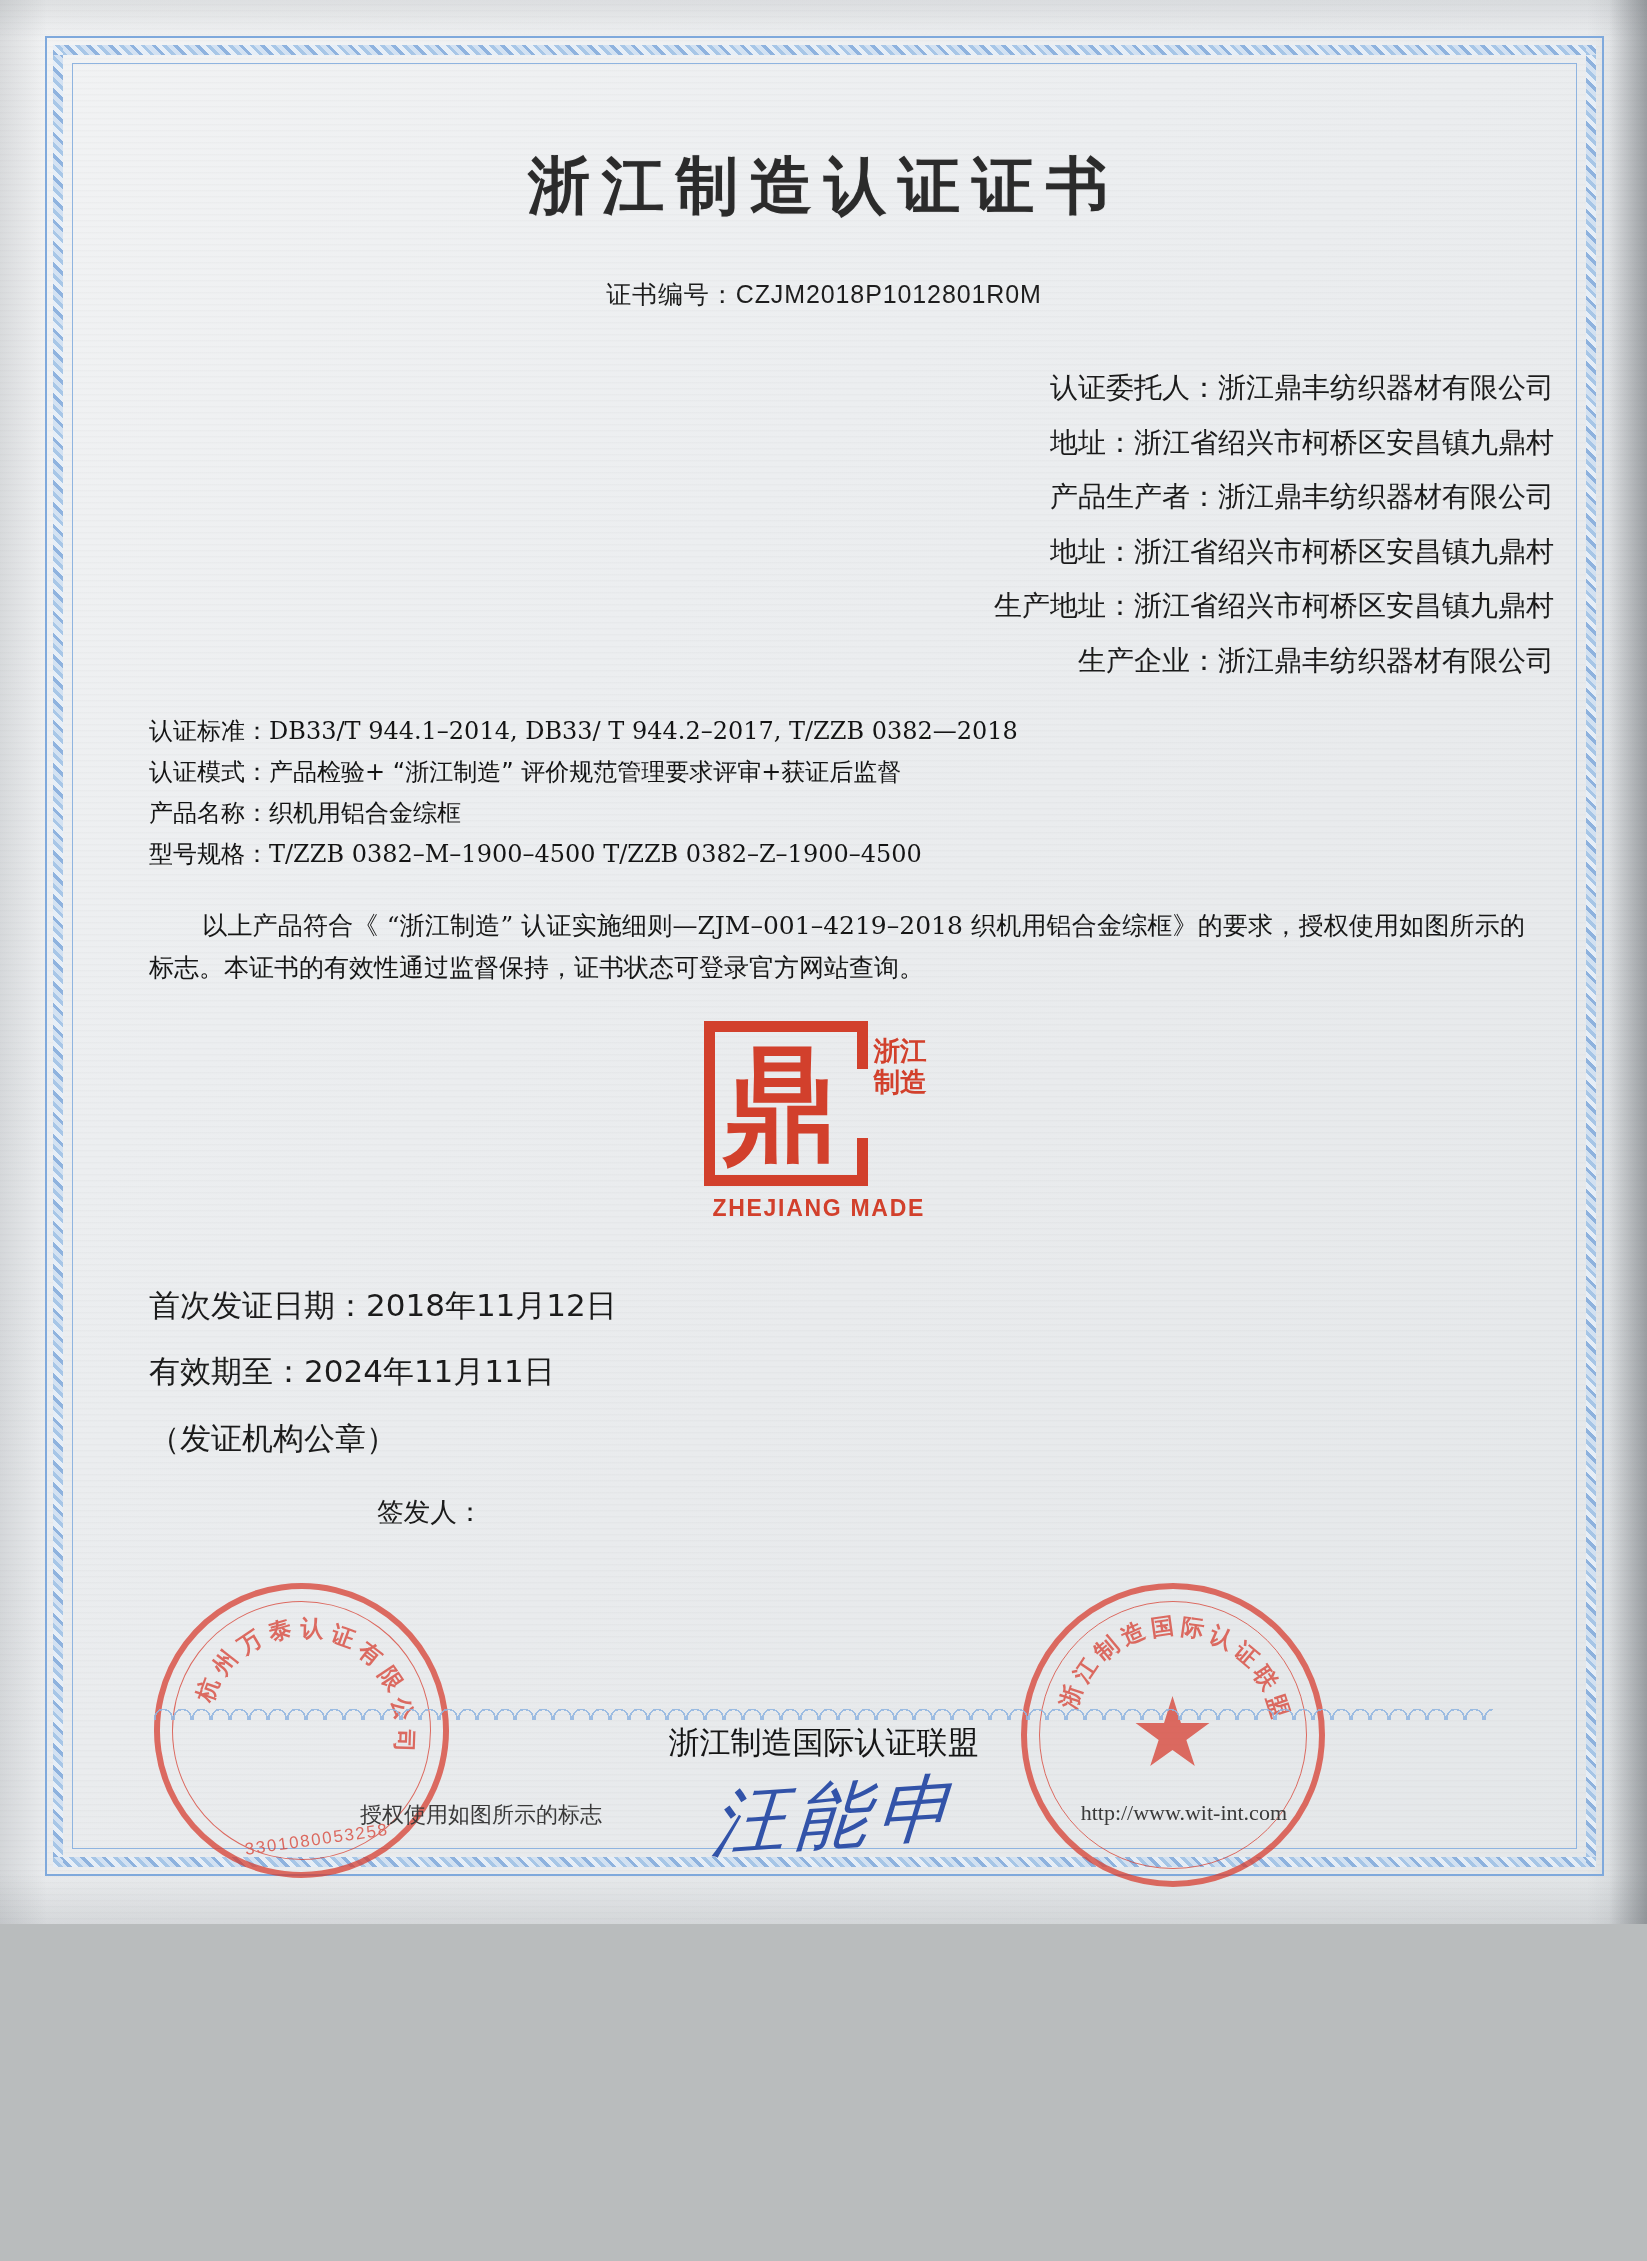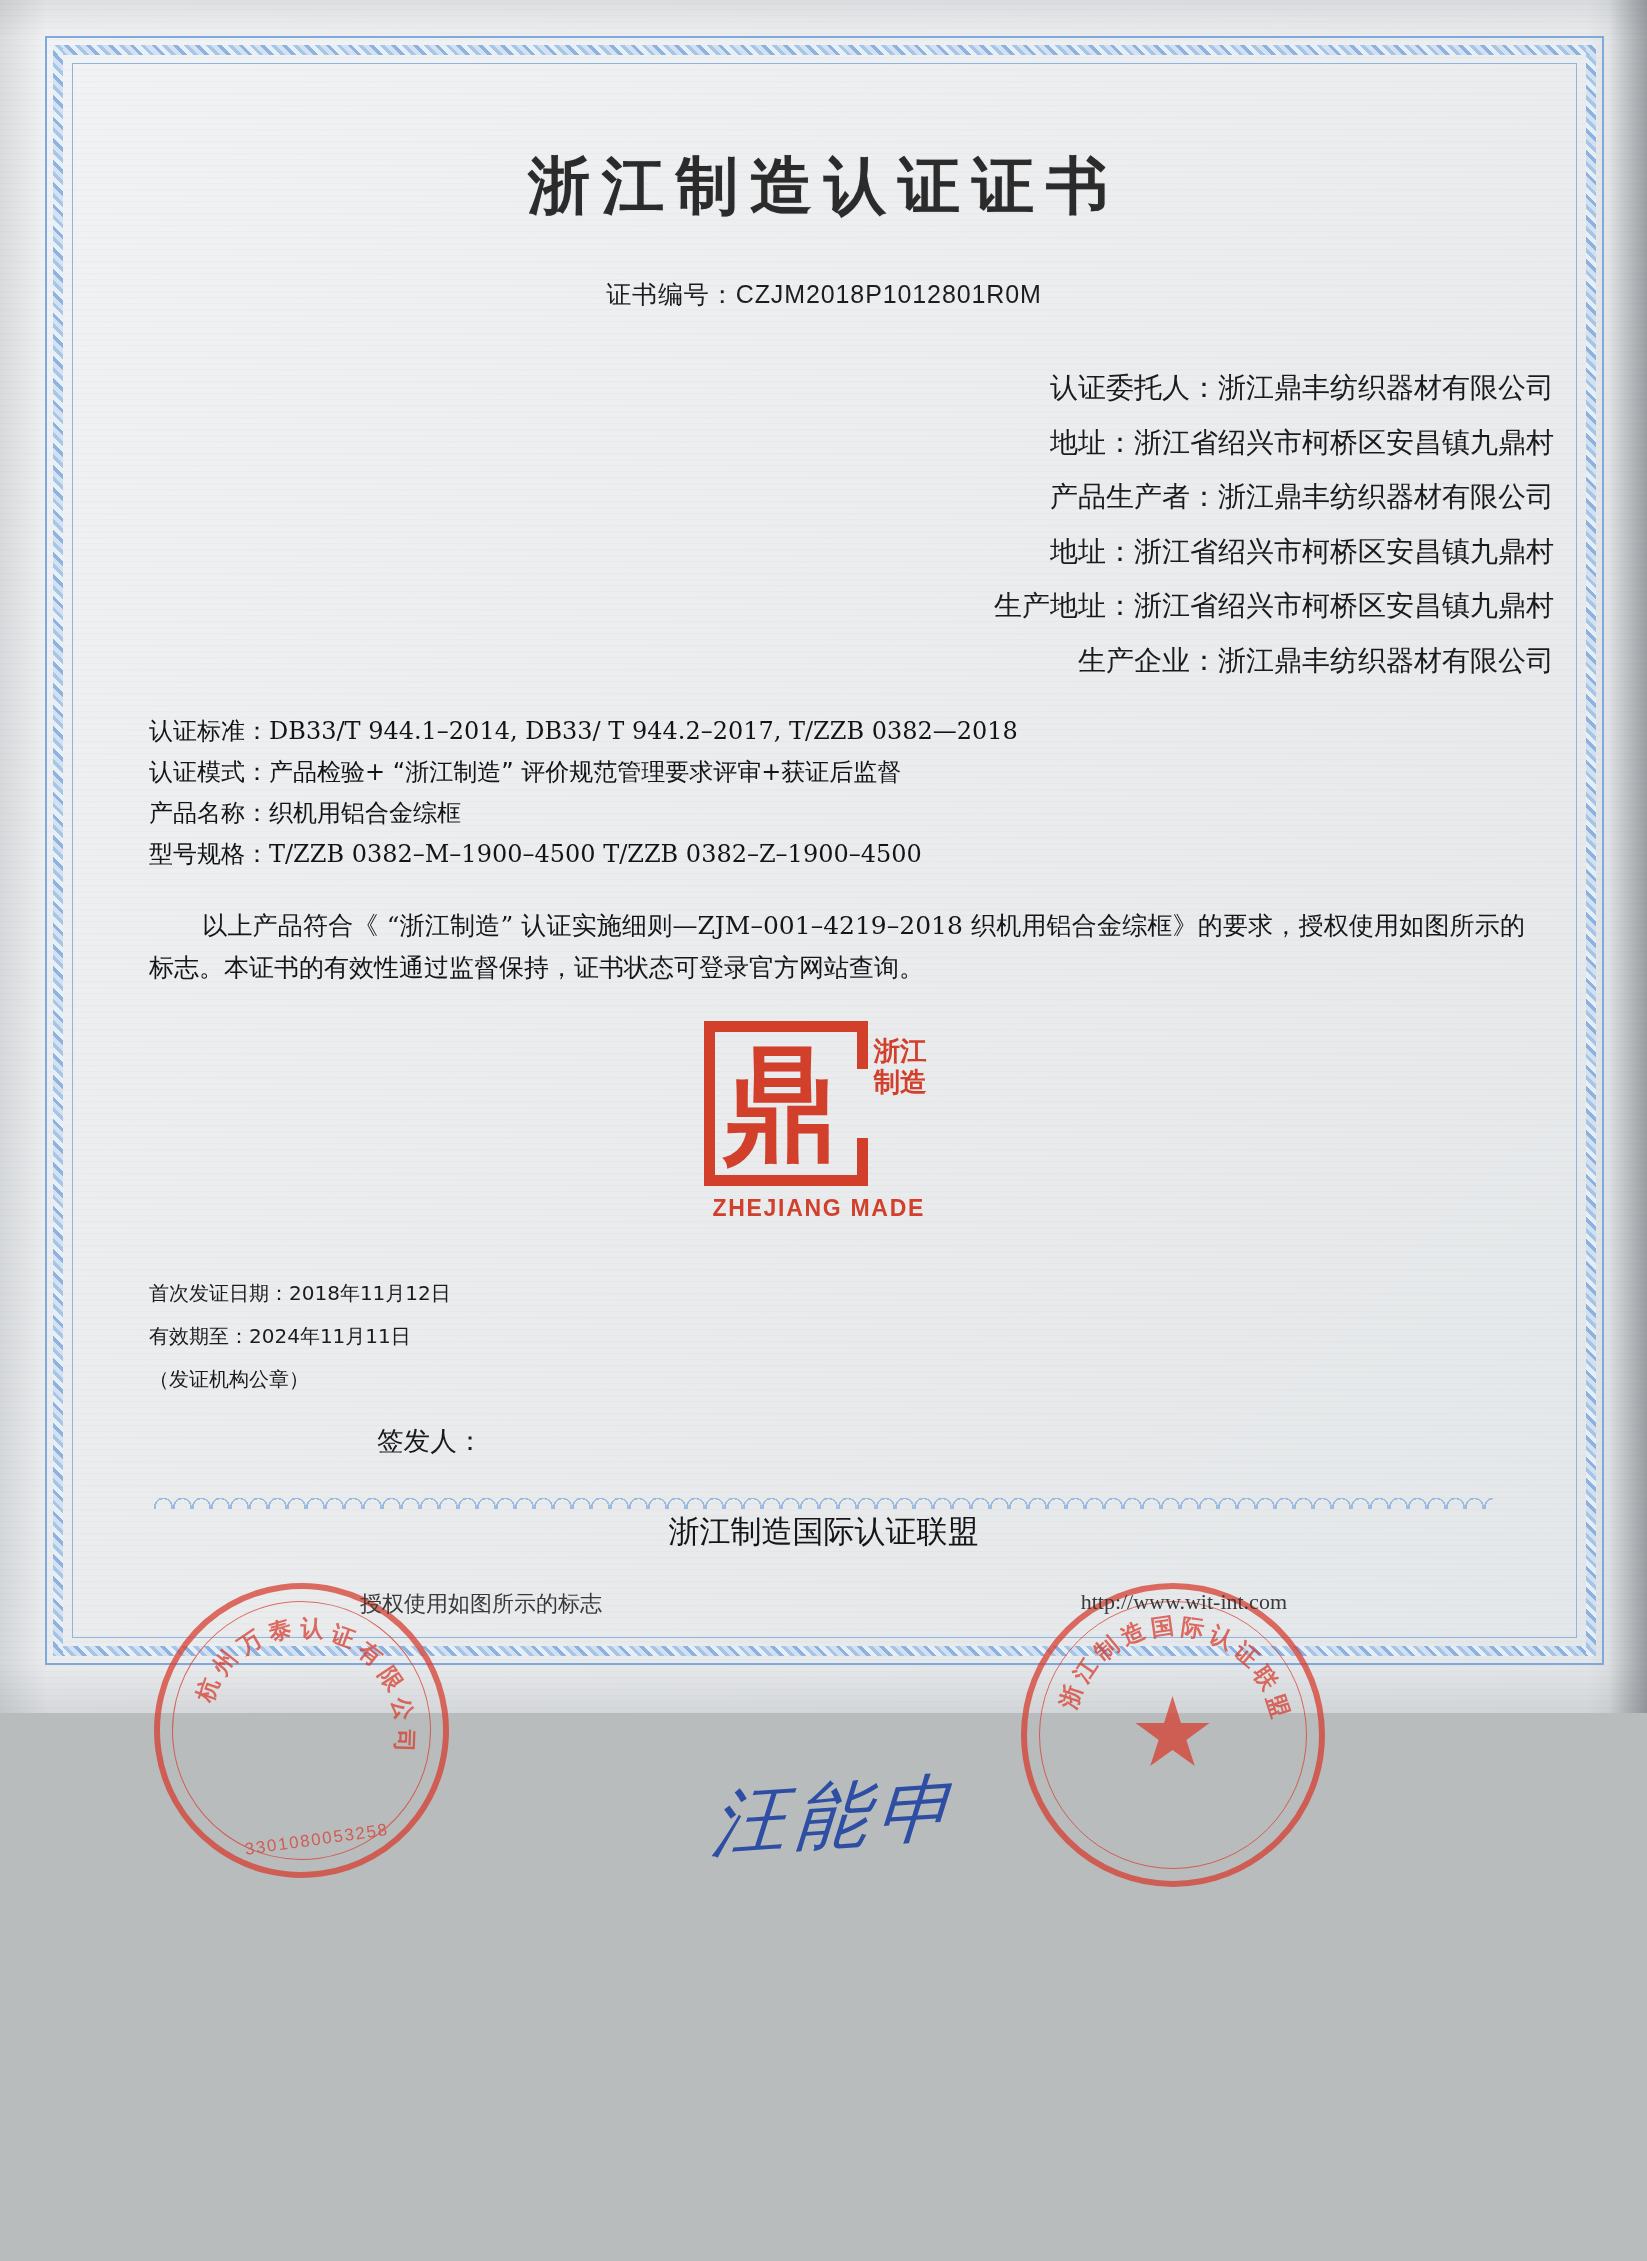--- a/index.html
+++ b/index.html
@@ -3,21 +3,21 @@
 <meta charset="utf-8">
 <style>
   html,body{margin:0;padding:0;background:#b9bcbd;}
   body{
     width:1647px;height:2261px;
     font-family:"Liberation Serif", serif;
     overflow:hidden;
   }
   .page{
     position:relative;
-    width:1647px;height:1713px;
+    width:1647px;height:1924px;
     background:
       repeating-linear-gradient(0deg, rgba(255,255,255,0) 0px, rgba(255,255,255,0) 4.3px, rgba(0,0,0,0.035) 5.1px, rgba(255,255,255,0) 6px),
       linear-gradient(135deg,#f2f3f4 0%, #eceef0 35%, #e9ebed 60%, #e4e7e9 100%);
     box-sizing:border-box;
   }
   
   .paper-shade{
     position:absolute;inset:0;
     background:
       linear-gradient(90deg, rgba(120,125,130,0.20) 0px, rgba(255,255,255,0) 47px),
@@ -155,21 +155,21 @@
     font-size:23px;
     letter-spacing:1.7px;
     color:#d2402c;
     font-family:"Liberation Sans", sans-serif;
     font-weight:700;
   }
 
   .dates{
     margin-top:22px;
     padding-left:55px;
-    font-size:20px;
+    font-size:31px;
     line-height:2.15;
     color:#1b1b1b;
     font-family:"DejaVu Sans", sans-serif;
     position:relative;
     z-index:3;
   }
   .sign-row{
     margin-top:22px;
     padding-left:283px;
     font-size:26.6px;

